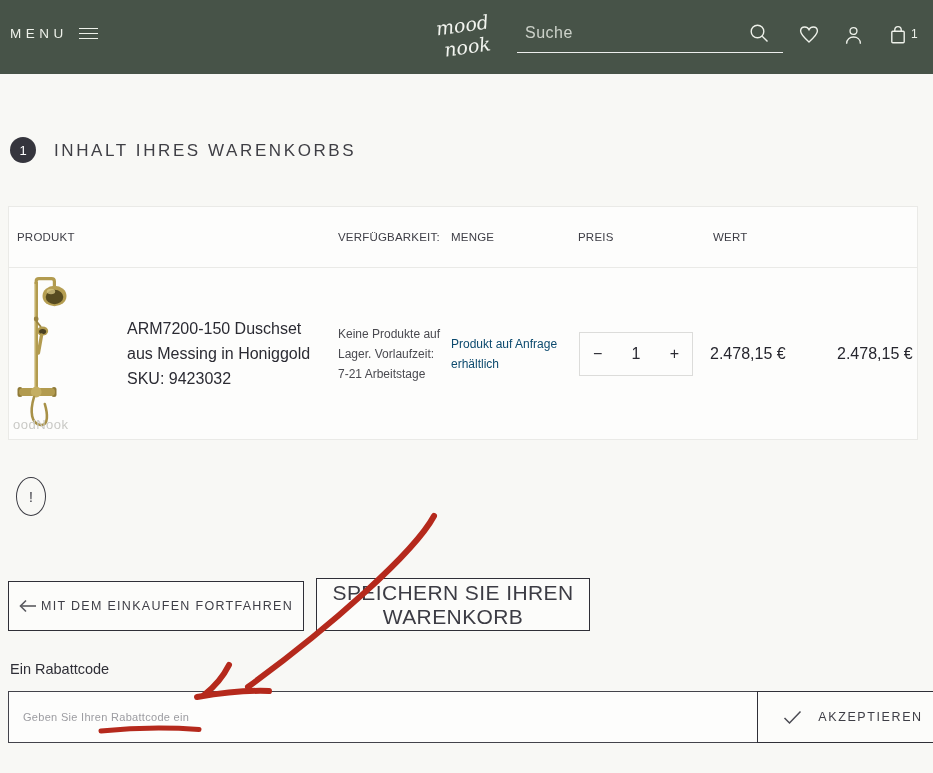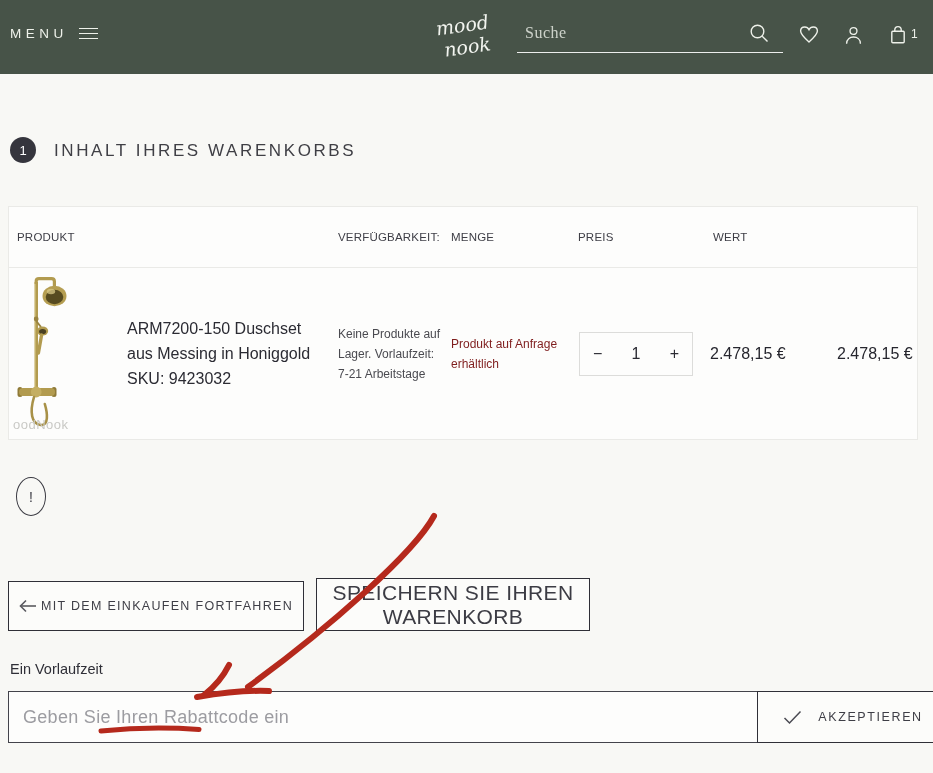--- a/index.html
+++ b/index.html
@@ -13,21 +13,21 @@
   }
 
   
   .site-header { position: absolute; left:0; top:0; width:933px; height:74px; background:#475348; z-index:5; }
   .menu-btn { position:absolute; left:10px; top:26px; display:flex; align-items:center; gap:11px; cursor:pointer; background:none; border:none;text-align:center; }
   .menu-label { font-size:13.5px; letter-spacing:4.5px; color:#eef1ea; }
   .burger { display:flex; flex-direction:column; gap:3.5px; }
   .burger span { display:block; width:19px; height:1.6px; background:#eef1ea; }
   .logo { position:absolute; left:424px; top:10px; width:78px; height:54px; }
   .search-field { position:absolute; left:517px; top:18px; width:266px; height:35px; border-bottom:1px solid rgba(255,255,255,.9); }
-  .search-field input { width:220px; background:transparent; border:none; outline:none; font-size:16px; color:#eef1ea; padding:6px 0 0 8px; font-family:Liberation Serif, serif; letter-spacing:.5px; }
+  .search-field input { width:220px; background:transparent; border:none; outline:none; font-size:16px; color:#eef1ea; padding:6px 0 0 8px; font-family:Liberation Sans, sans-serif; letter-spacing:.5px; }
   .search-field input::placeholder { color:rgba(238,241,234,.8); }
   .hdr-icon { position:absolute; top:23px; width:24px; height:24px; cursor:pointer; }
   .hdr-icon svg { stroke:#eef1ea; fill:none; stroke-width:1.4; }
   .icon-search { right:12px; top:3px; position:absolute; }
   .icon-heart  { left:797px; }
   .icon-user   { left:842px; top:24px; }
   .icon-bag    { left:886px; }
   .cart-count  { position:absolute; left:911px; top:27px; font-size:12px; color:#eef1ea; }
 
   
@@ -40,21 +40,21 @@
   .thead { height:61px; border-bottom:1px solid #eaeae7; align-items:center; }
   .th { padding-left:8px; font-size:11.5px; letter-spacing:.2px; color:#3e3e46; line-height:17px; }
   .th.wert { padding-left:11px; }
   .trow { height:171px; align-items:center; }
   .prod-cell { display:flex; align-items:center; height:100%; }
   .prod-img { position:relative; width:92px; height:160px; margin:5px 0 5px 6px; flex:none; cursor:pointer; }
   .watermark { position:absolute; left:-2px; bottom:2px; font-size:13px; color:#c9c9c5; letter-spacing:.5px; }
   .prod-text { margin-left:20px; width:198px; font-size:16px; line-height:25px; color:#2b2b33; }
   .prod-name { cursor:pointer; }
   .delivery { padding-left:8px; width:111px; font-size:12px; line-height:20px; color:#4a4a50; }
-  .availability { padding-left:8px; width:126px; font-size:12px; line-height:20px; color:#7f1d1d; }
+  .availability { padding-left:8px; width:126px; font-size:12px; line-height:20px; color:#0c4a6e; }
   .stepper { margin-left:9px; width:114px; height:44px; border:1px solid #dcdcda; background:#fdfdfc; display:flex; align-items:center; justify-content:space-between; padding:0 13px; }
   .stepper button { background:none; border:none; font-size:16px; color:#2b2b33; cursor:pointer; font-family:"Liberation Sans",sans-serif; }
   .qty-val { font-size:16px; color:#2b2b33; }
   .price-cell { padding-left:8px; font-size:16px; color:#26262e; }
   .value-cell { padding-left:11px; font-size:16px; color:#26262e; }
 
   
   .loyalty { position:absolute; left:16px; top:476px; display:flex; }
   .loyalty-icon { width:30px; height:39px; border:1px solid #3a3a42; border-radius:50%; color:#3a3a42; font-size:14px; display:flex; align-items:center; justify-content:center; margin-top:1px; }
   .loyalty-body { margin-left:22px; }
@@ -63,21 +63,21 @@
   .loyalty-line .pts { font-weight:bold; }
 
   
   .btn { position:absolute; border:1px solid #2f2f37; background:#fcfcfa; display:flex; align-items:center; justify-content:center; cursor:pointer; font-family:"Liberation Sans",sans-serif; }
   .btn-continue { left:8px; top:581px; width:296px; height:50px; gap:4px; font-size:12.5px; letter-spacing:1.3px; color:#3e3e46; }
   .btn-save { left:316px; top:578px; width:274px; height:53px; font-size:21px; letter-spacing:.4px; color:#3c3c44; }
   .btn-continue svg { stroke:#5a5a60; fill:none; stroke-width:1.6; }
 
   
   .discount-label { position:absolute; left:10px; top:661px; font-size:14.5px; color:#2f2f37; }
-  .discount-input { position:absolute; left:8px; top:691px; width:750px; height:52px; border:1px solid #43434b; background:#fdfdfc; padding:0 14px; font-size:18px; color:#2b2b33; outline:none; font-family:"Liberation Sans",sans-serif; letter-spacing:.3px; }
+  .discount-input { position:absolute; left:8px; top:691px; width:750px; height:52px; border:1px solid #43434b; background:#fdfdfc; padding:0 14px; font-size:11px; color:#2b2b33; outline:none; font-family:"Liberation Sans",sans-serif; letter-spacing:.3px; }
   .discount-input::placeholder { color:#9c9ca1; }
   .btn-accept { left:757px; top:691px; width:192px; height:52px; gap:16px; font-size:12.5px; letter-spacing:1.6px; color:#3e3e46; }
   .btn-accept svg { stroke:#4a4a52; fill:none; stroke-width:1.5; }
 
   
   .annotation { position:absolute; left:0; top:0; width:933px; height:773px; pointer-events:none; z-index:40; }
 </style>
 </head>
 <body>
 
@@ -194,21 +194,21 @@
     <line x1="1.5" y1="7" x2="17" y2="7"></line>
       <polyline points="7,1.5 1.5,7 7,12.5"></polyline>
   </svg>
   <span>MIT DEM EINKAUFEN FORTFAHREN</span>
 </button>
 
 <button class="btn btn-save">
   <span>SPEICHERN SIE IHREN WARENKORB</span>
 </button>
 
-<div class="discount-label">Ein Vorlaufzeit</div>
+<div class="discount-label">Ein Rabattcode</div>
 <input class="discount-input" type="text" placeholder="Geben Sie Ihren Rabattcode ein" style="">
 <button class="btn btn-accept">
   <svg width="19" height="15" viewBox="0 0 19 15">
     <polyline points="1.5,8 6.5,13 17.5,1.5" fill="none"></polyline>
   </svg>
   <span>AKZEPTIEREN</span>
 </button>
 
 <svg class="annotation" viewBox="0 0 933 773">
   <g stroke="#b5291c" fill="none" stroke-linecap="round">

